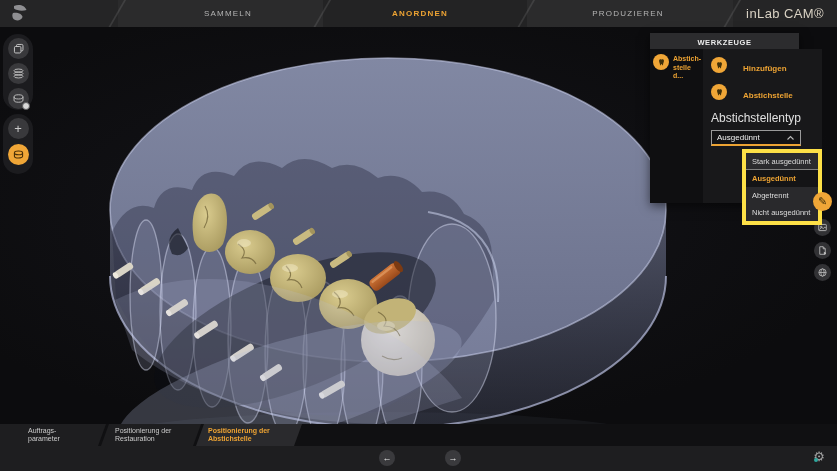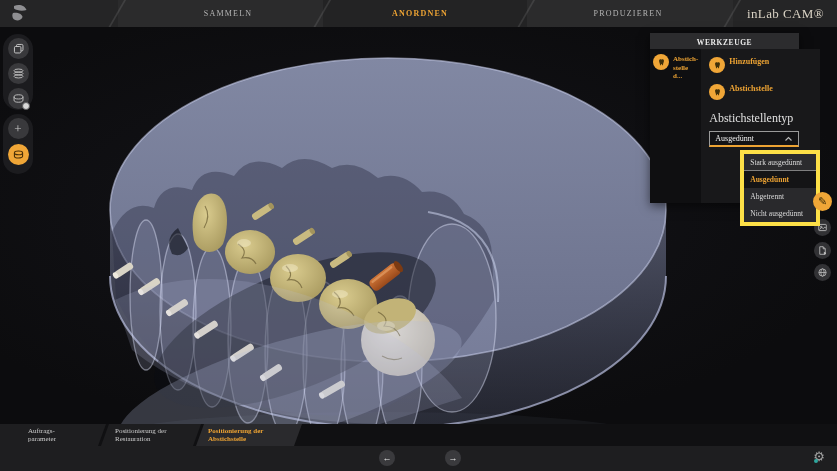--- a/index.html
+++ b/index.html
@@ -1,20 +1,20 @@
 <!DOCTYPE html>
 <html><head>
 <meta charset="utf-8">
 <style>
   * { box-sizing: border-box; margin: 0; padding: 0; }
   html,body { background:#000; }
   #app {
     position: relative; width: 837px; height: 471px; overflow: hidden;
     background: #0c0c0e;
-    font-family: Liberation Serif, serif;
+    font-family: Liberation Sans, sans-serif;
     color: #cfcfcf; user-select: none;
   }
   
   .topbar { position:absolute; left:0; top:0; width:837px; height:27px;
     background:#29292a; border-bottom:1px solid #070708; }
   .topbar .seg { position:absolute; top:0; height:27px; }
   .seg1 { left:0; width:118px; background:#252526;}
   .seg2 { left:118px; width:205px; background:#2b2b2c;}
   .seg3 { left:323px; width:204px; background:#232324;}
   .seg4 { left:527px; width:206px; background:#2b2b2c;}
@@ -54,21 +54,21 @@
     padding:0 5px; gap:5px;flex-direction:column; }
   .panel-title { font-size:7.5px; font-weight:bold; letter-spacing:0.6px; color:#ececec; flex:1; }
   .panel-close { color:#c9c9c9; font-size:11px; line-height:1; cursor:pointer; }
   .panel-body { display:flex; height:154px; }
   .panel-tabs { width:53px; background:#0f0f11; padding:5px 3px; }
   .panel-tab { display:flex; gap:4px; cursor:pointer; }
   .ocircle { width:16px; height:16px; border-radius:50%; background:#f0a637; flex:none;
     display:flex; align-items:center; justify-content:center; }
   .panel-tab-label { font-size:7px; font-weight:bold; color:#eda333; line-height:8.5px; padding-top:1px;}
   .panel-content { flex:1; background:#18181a; padding:8px 0 0 8px; }
-  .action-row { display:flex; align-items:flex-start; gap:4px; margin-bottom:11px; cursor:pointer; }
+  .action-row { display:flex; align-items:flex-end; gap:16px; margin-bottom:11px; cursor:pointer; }
   .action-label { font-size:8px; font-weight:bold; color:#eda333; }
   .dd-label { font-size:12px; color:#e0e0e0; margin:4px 0 5px 0; }
   .select { width:90px; height:16px; background:#131315; border:1px solid #9a9a9a;
     border-bottom:2px solid #eda333; display:flex; align-items:center; padding:0 5px;
     cursor:pointer; }
   .select-value { flex:1; font-size:8px; color:#f0f0f0; }
   .options { position:relative; width:80px; margin-top:3px; border:4px solid #fde047;
     background:#242427; z-index:25;margin-left:31px; }
   .opt { height:17px; line-height:17px; padding:0 6px; font-size:7.5px; color:#dcdcdc;
     cursor:pointer; background:#29292c; }

